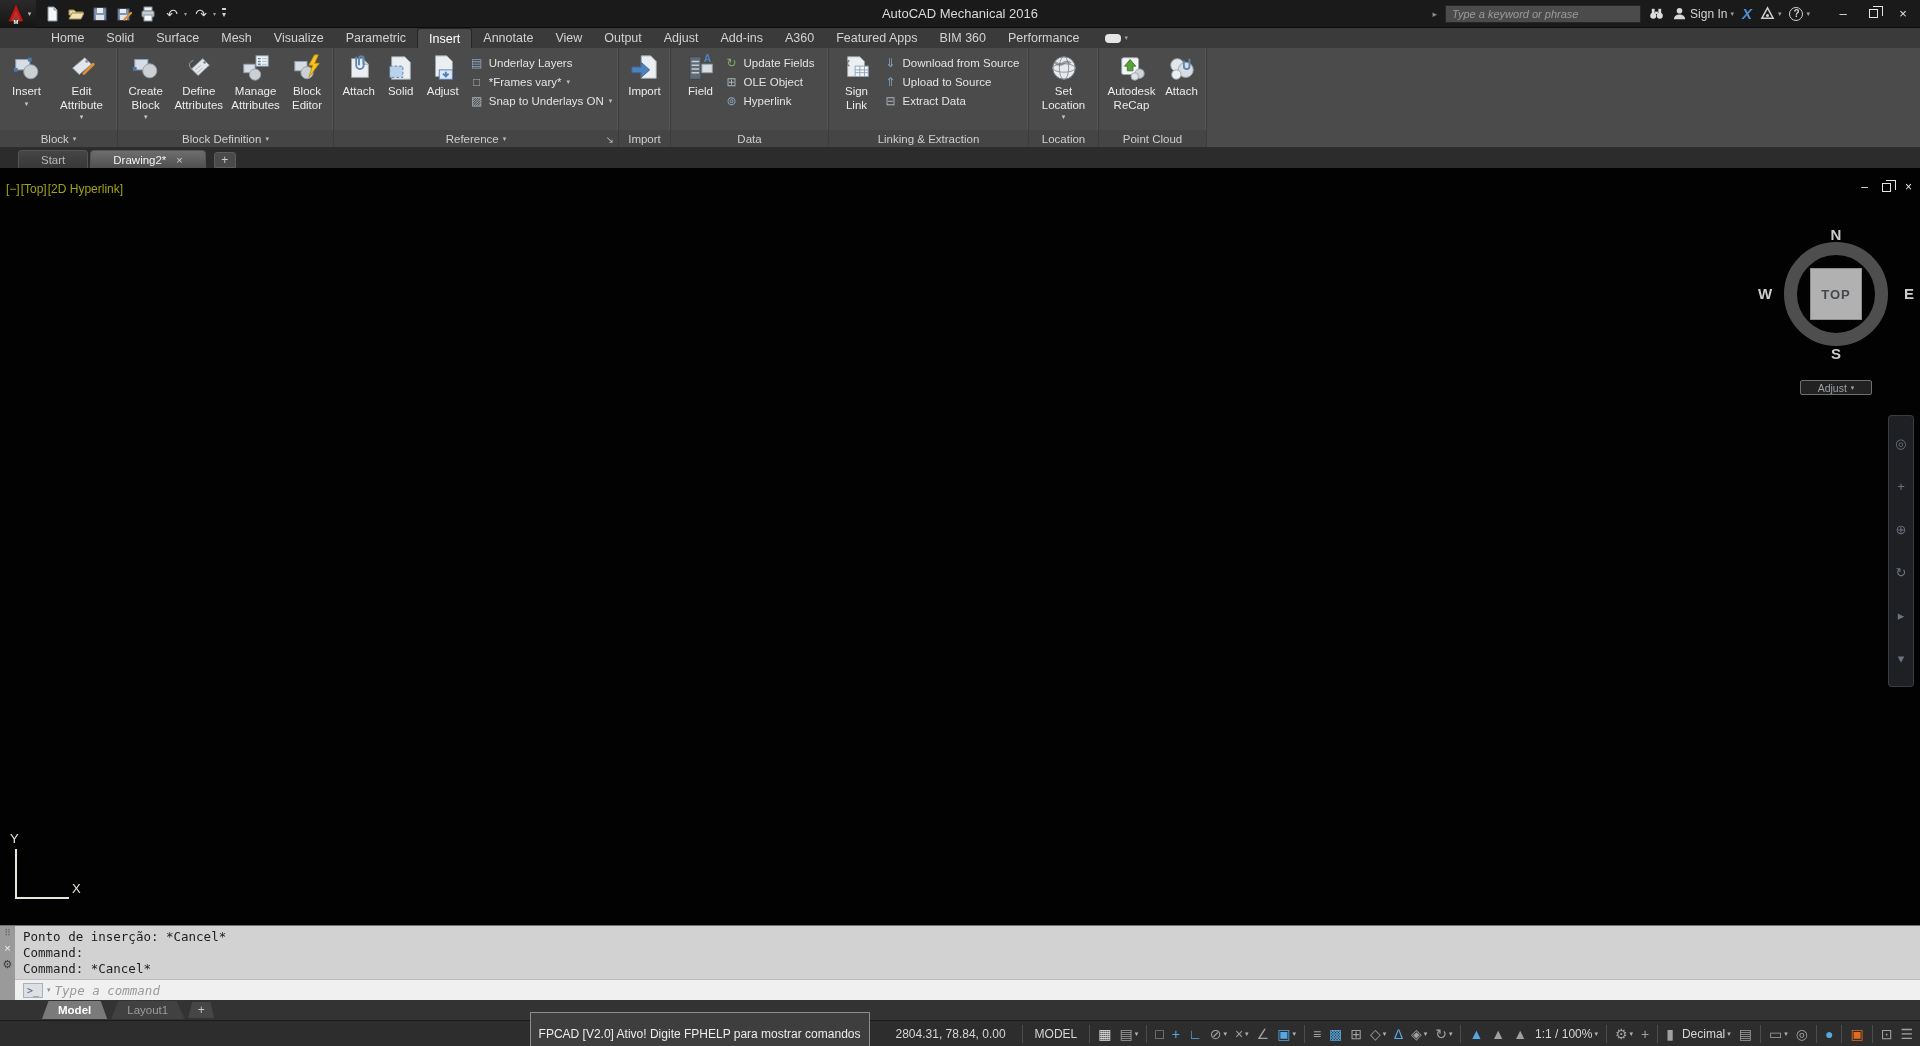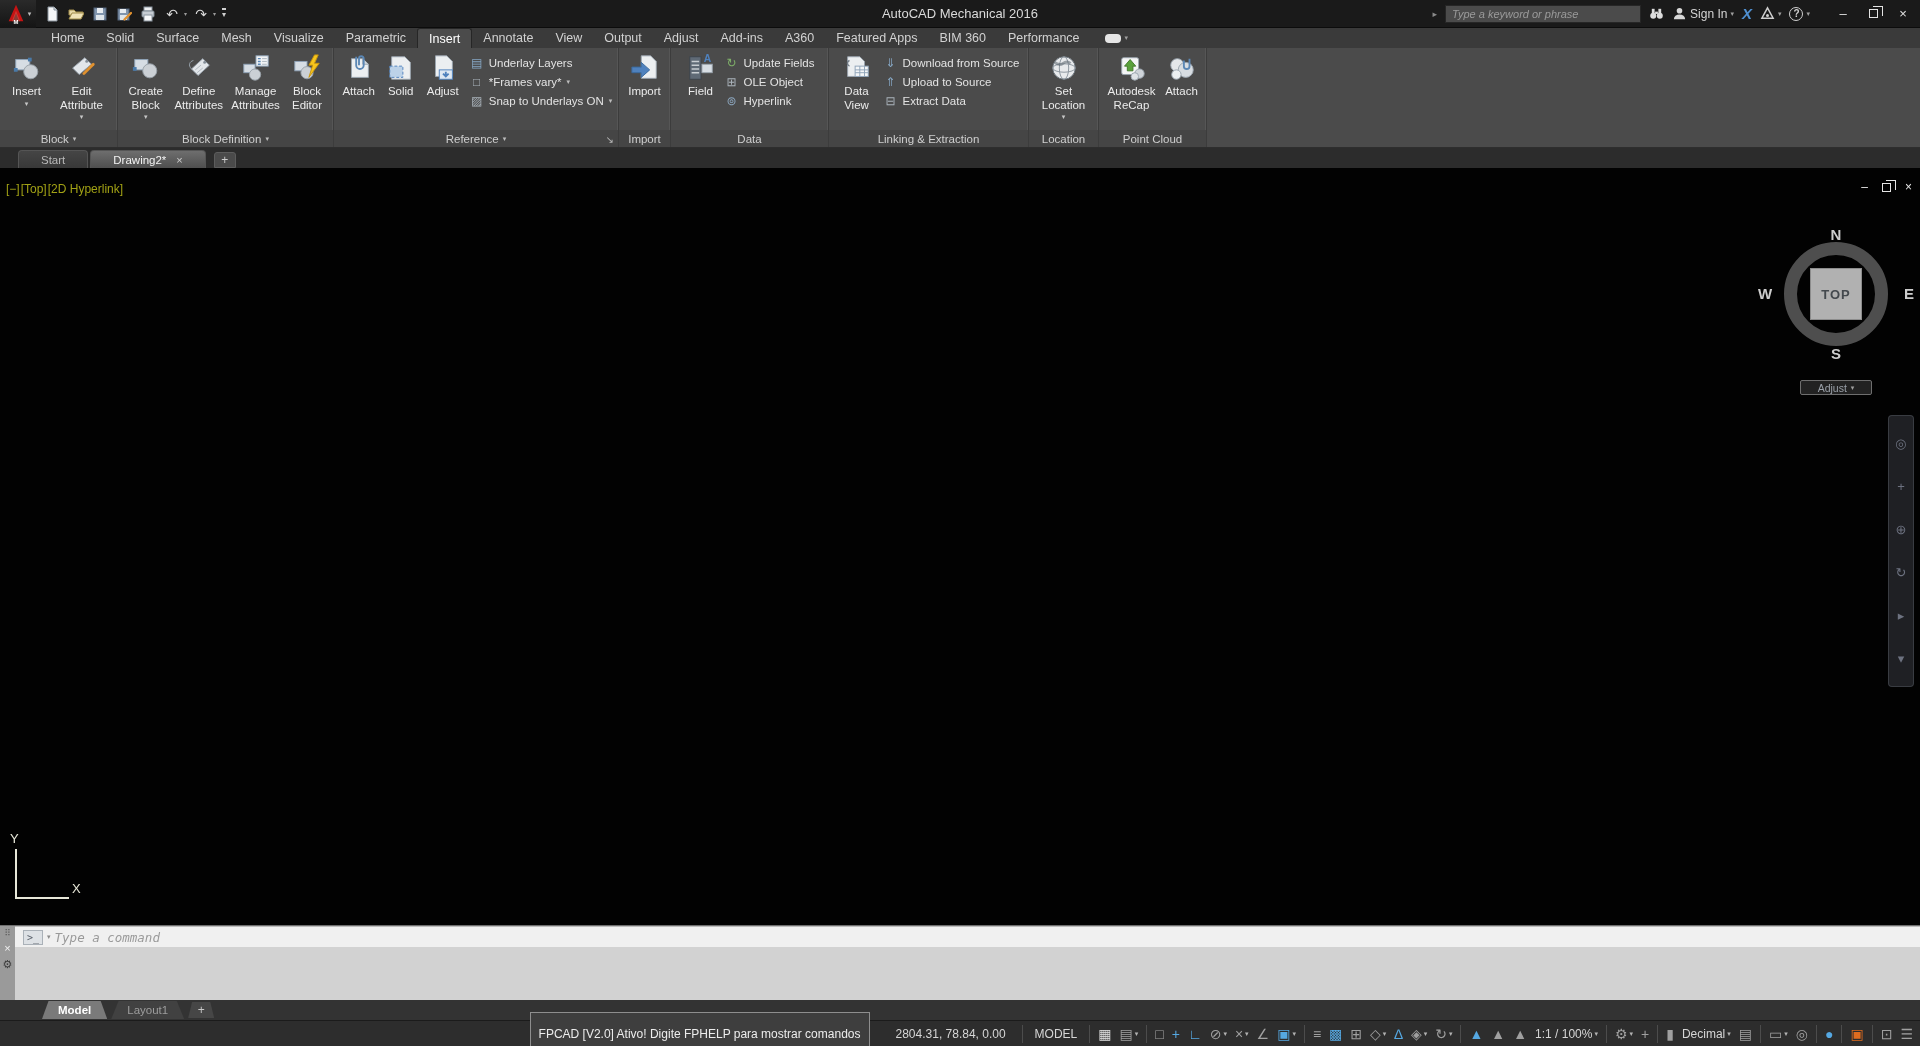--- a/index.html
+++ b/index.html
@@ -444,21 +444,21 @@
       <div class="pcontent">
         <div class="bigbtn" style="width:44px">
           <span class="bicon">
             <svg viewBox="0 0 32 32">
                 <path d="M6 4 h13 l5 5 v16 h-18 Z" fill="#eceff1" stroke="#9aa4ae"></path>
                 <rect x="14" y="14" width="14" height="11" fill="#f4f6f8" stroke="#8fa3b8"></rect>
                 <path d="M14 18 h14 M14 21 h14 M19 14 v11 M24 14 v11" stroke="#8fa3b8" stroke-width="1"></path>
                 <path d="M8 8 c-3 1 -3 5 0 6" fill="none" stroke="#707a84" stroke-width="1.5"></path>
               </svg>
           </span>
-          <span class="blabel">Data View</span>
+          <span class="blabel">Sign Link</span>
         </div>
         <div class="rowcol">
           <div class="rowbtn">
             <span class="ricon c-blue">⇓</span>
             <span>Download from Source</span>
           </div>
           <div class="rowbtn">
             <span class="ricon c-blue">⇑</span>
             <span>Upload to Source</span>
           </div>
@@ -576,20 +576,25 @@
     </div>
   </div>
 
   <div class="cmdpanel">
     <div class="cmdgutter">
       <span class="grip">⠿</span>
       <span class="gclose">×</span>
       <span class="gwrench">⚙</span>
     </div>
     <div class="cmdmain">
+      <div class="cmdhist">
+          <div class="cmdline">Ponto de inserção: *Cancel*</div>
+          <div class="cmdline">Command:</div>
+          <div class="cmdline">Command: *Cancel*</div>
+        </div>
       <div class="cmdinput">
         <span class="prompt">&gt;_</span>
         <span class="pcaret">▾</span>
         <input class="cmdfield" placeholder="Type a command" style="">
       </div>
     </div>
   </div>
 
   <div class="layouttabs">
     <div class="ltab active">Model</div>

